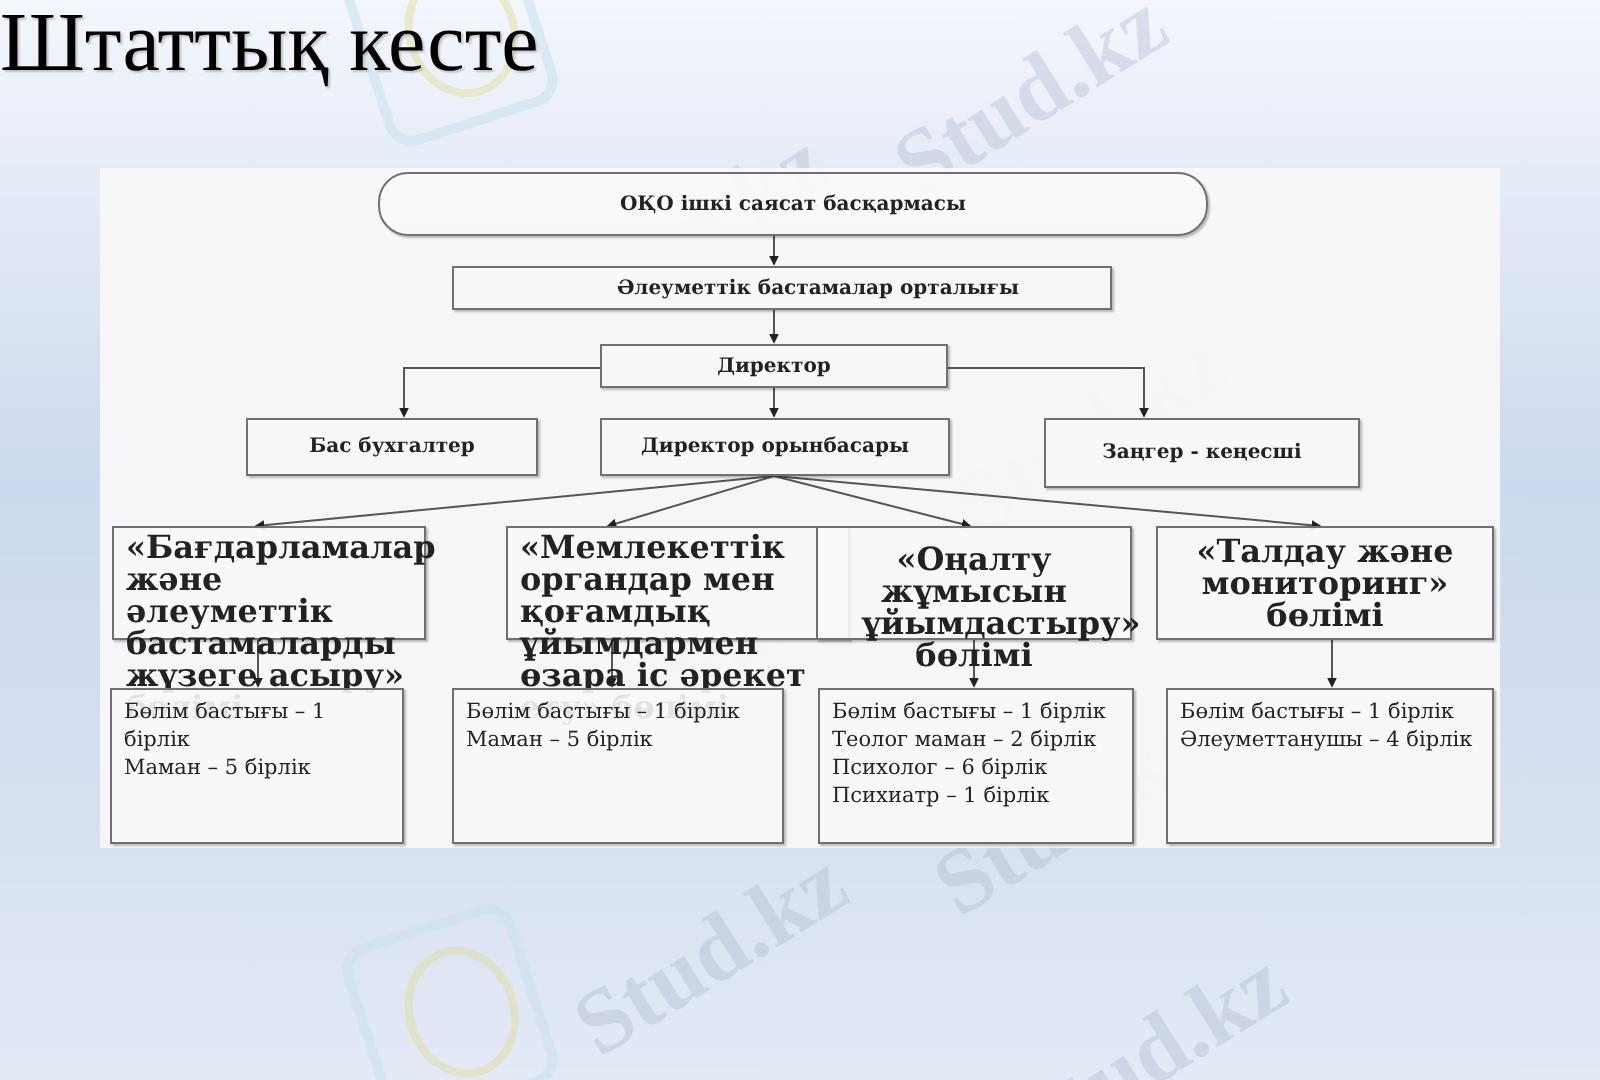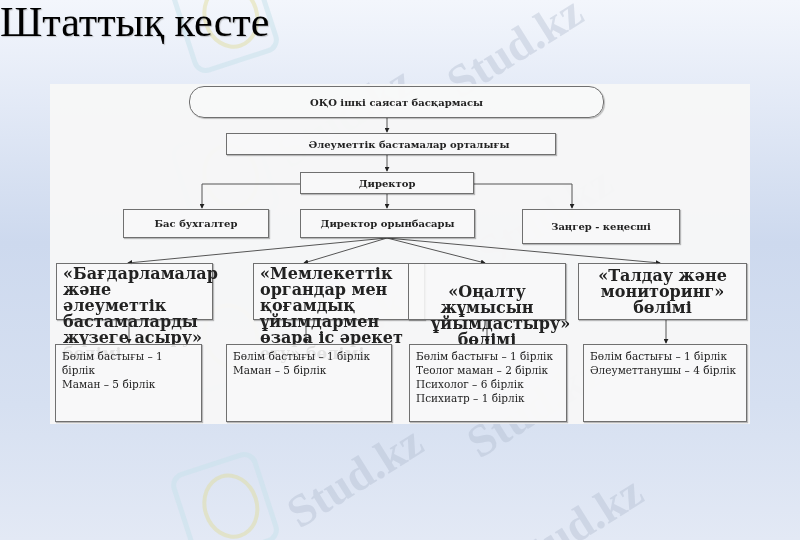--- a/index.html
+++ b/index.html
@@ -103,21 +103,21 @@
 <div class="box c" style="left:522px;top:209px;width:158px;height:35px;">
   <span>Заңгер - кеңесші</span>
 </div>
 
 <div class="box dept" style="left:56px;top:263px;width:157px;height:57px;">
   <span>«Бағдарламалар және әлеуметтік бастамаларды жүзеге асыру» бөлімі</span>
 </div>
 <div class="box dept" style="left:226px;top:263px;width:172px;height:57px;margin-left:27px;">
   <span>«Мемлекеттік органдар мен қоғамдық ұйымдармен өзара іс әрекет ету» бөлімі</span>
 </div>
-<div class="box dept center" style="left:408px;top:263px;width:158px;height:57px;padding:20px 22px;">
+<div class="box dept center" style="left:408px;top:263px;width:158px;height:57px;padding:8px 22px;">
   <span>«Оңалту жұмысын ұйымдастыру» бөлімі</span>
 </div>
 <div class="box dept center" style="left:578px;top:263px;width:169px;height:57px;padding:4px 6px;">
   <span>«Талдау және мониторинг» бөлімі</span>
 </div>
 
 <div class="box staff" style="left:55px;top:344px;width:147px;height:78px;">
   <span class="staff-line">Бөлім бастығы – 1 бірлік</span>
   <span class="staff-line">Маман – 5 бірлік</span>
 </div>

